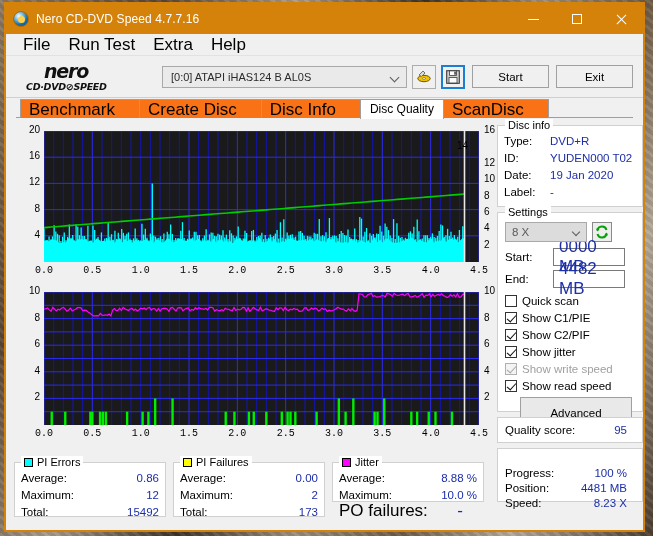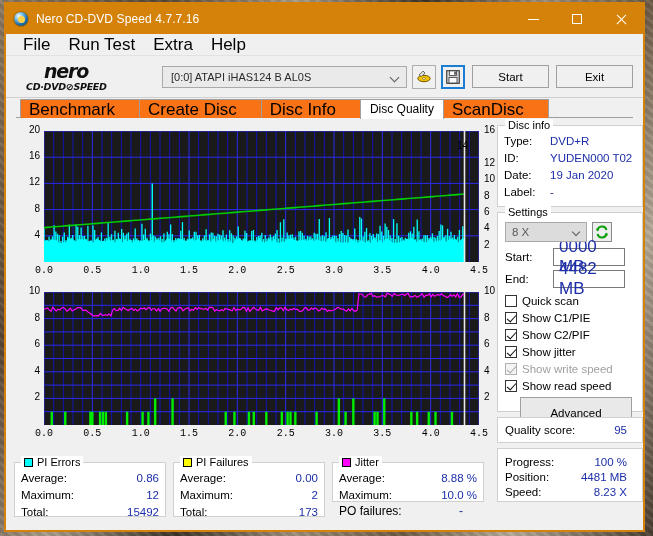--- a/index.html
+++ b/index.html
@@ -280,21 +280,21 @@
   }
   .stat-row {
     display: flex; justify-content: space-between;
     font-size: 11.5px; padding: 0 7px 0 7px;
     height: 15px; align-items: center;
   }
   .stat-row .k { color: #000; }
   .stat-row .v { color: #1c2ea8; }
   .po-row {
     display: flex; justify-content: space-between;
-    font-size: 12px; padding: 0 7px; height: 15px; align-items: center;
+    font-size: 17px; padding: 0 7px; height: 15px; align-items: center;
   }
 </style>
 </head>
 <body>
 
 <div id="desktop"></div>
 
 <div id="window">
 
   <div class="titlebar">
@@ -974,21 +974,21 @@
         <div class="btn-advanced">Advanced</div>
       </div>
 
       <div class="panel" style="height:26px; display:flex; align-items:center;">
         <div class="stat-row" style="width:100%;">
           <span class="k">Quality score:</span>
           <span class="v" style="padding-right:8px;">95</span>
         </div>
       </div>
 
-      <div class="panel" style="height:54px; padding-top:5px;">
+      <div class="panel" style="height:54px; padding-top:16px;">
         <div class="stat-row">
           <span class="k">Progress:</span>
           <span class="v" style="padding-right:8px;">100 %</span>
         </div>
         <div class="stat-row">
           <span class="k">Position:</span>
           <span class="v" style="padding-right:8px;">4481 MB</span>
         </div>
         <div class="stat-row">
           <span class="k">Speed:</span>

